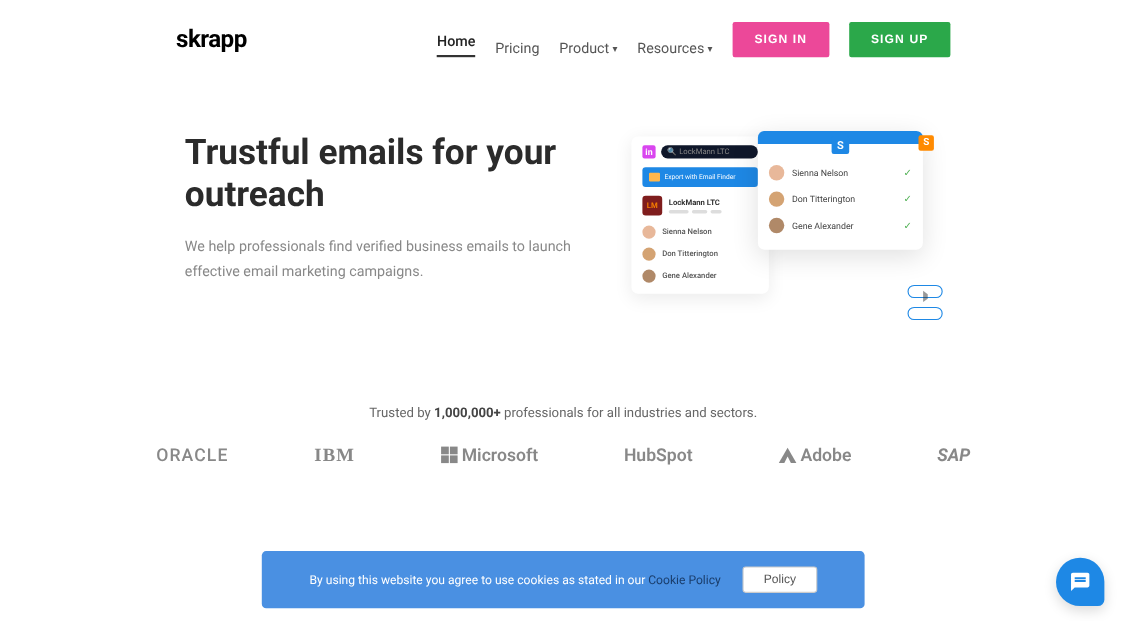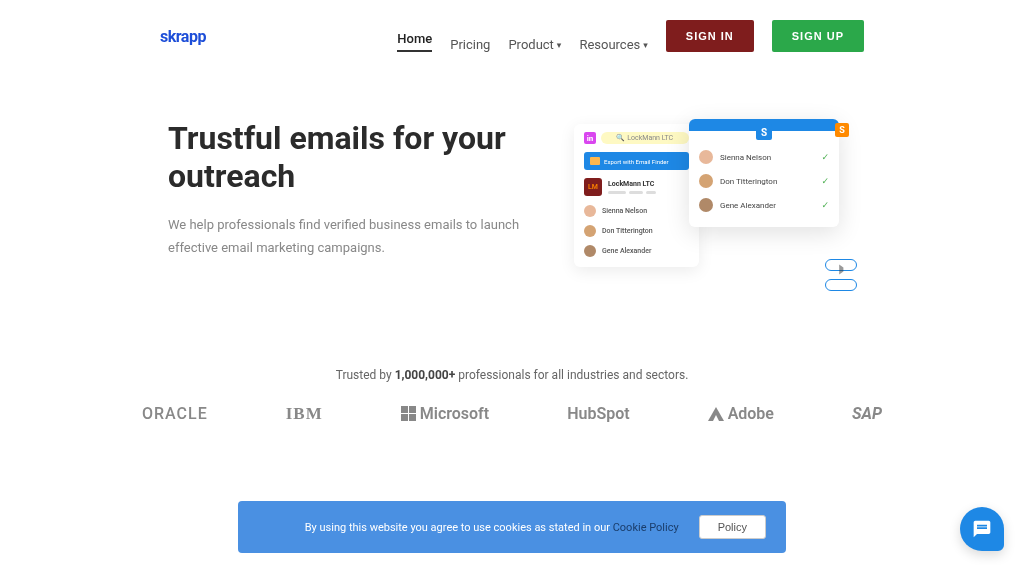--- a/index.html
+++ b/index.html
@@ -1,39 +1,39 @@
 <!DOCTYPE html>
 <html><head>
 <meta charset="utf-8">
 <style>
 * { margin: 0; padding: 0; box-sizing: border-box; }
 body { font-family: -apple-system, BlinkMacSystemFont, "Segoe UI", Roboto, sans-serif; background: #fff; width: 1024px; height: 565px; overflow: hidden; position: relative; }
 
 .navbar { display: flex; align-items: center; justify-content: space-between; padding: 20px 160px 12px 160px; }
-.logo { font-size: 16px; font-weight: 700; color: #1d4ed8; letter-spacing: -0.5px; }
+.logo { font-size: 22px; font-weight: 700; color: #000000; letter-spacing: -0.5px; }
 .nav-right { display: flex; align-items: flex-end; gap: 18px; }
 .nav-link { font-size: 13px; color: #555; text-decoration: none; cursor: pointer; display: flex; align-items: center; gap: 3px; }
 .nav-link.active { color: #222; border-bottom: 2px solid #333; padding-bottom: 4px; font-weight: 500; }
 .caret { font-size: 9px; }
-.btn-signin { background: #7f1d1d; color: #fff; border: none; padding: 10px 20px; font-size: 11px; font-weight: 600; letter-spacing: 1px; cursor: pointer; border-radius: 2px; }
+.btn-signin { background: #ec4899; color: #fff; border: none; padding: 10px 20px; font-size: 11px; font-weight: 600; letter-spacing: 1px; cursor: pointer; border-radius: 2px; }
 .btn-signup { background: #2ba84a; color: #fff; border: none; padding: 10px 20px; font-size: 11px; font-weight: 600; letter-spacing: 1px; cursor: pointer; border-radius: 2px; }
 
 .hero { display: flex; padding: 55px 160px 20px 168px; gap: 30px; }
 .hero-left { flex: 1; }
 .hero-title { font-size: 32px; font-weight: 700; color: #2b2b2b; margin-bottom: 18px; }
 .hero-sub { font-size: 13px; color: #888; line-height: 1.8; max-width: 400px; margin-bottom: 28px; }
 .hero-btns { display: flex; gap: 14px; }
 .btn-install { background: #1e88e5; color: #fff; border: none; padding: 12px 24px; font-size: 11px; letter-spacing: 0.5px; cursor: pointer; border-radius: 2px; box-shadow: 0 3px 6px rgba(30,136,229,0.25); }
 .btn-create { background: #2ba84a; color: #fff; border: none; padding: 12px 24px; font-size: 11px; letter-spacing: 0.5px; cursor: pointer; border-radius: 2px; box-shadow: 0 3px 6px rgba(43,168,74,0.25); }
 
 .hero-right { flex: 0 0 290px; position: relative; }
 .panel-back { position: absolute; left: 0; top: 5px; width: 125px; background: #fff; border-radius: 6px; box-shadow: 0 4px 16px rgba(0,0,0,0.08); padding: 6px; }
 .pb-head { display: flex; align-items: center; gap: 5px; padding: 2px 4px 5px 4px; }
 .li-icon { width: 12px; height: 12px; background: #d946ef; border-radius: 2px; display: flex; align-items: center; justify-content: center; color: #fff; font-size: 8px; font-weight: 700; }
-.pb-search { flex: 1; border: none; background: #fef9c3; border-radius: 8px; padding: 2px 6px; font-size: 7px; color: #888; text-align: center; }
+.pb-search { flex: 1; border: none; background: #0f172a; border-radius: 8px; padding: 2px 6px; font-size: 7px; color: #888; }
 .pb-export { background: #1e88e5; color: #fff; font-size: 6px; padding: 5px 6px; border-radius: 3px; margin: 3px 4px; display: flex; align-items: center; gap: 4px; }
 .pb-export-icon { width: 10px; height: 8px; background: #ffb74d; border-radius: 1px; }
 .pb-company { display: flex; align-items: center; gap: 6px; padding: 5px 4px; }
 .pb-company-logo { width: 18px; height: 18px; background: #7f1d1d; border-radius: 3px; display: flex; align-items: center; justify-content: center; font-size: 7px; font-weight: 700; color: #f57c00; }
 .pb-company-info { flex: 1; }
 .pb-company-name { font-size: 7px; font-weight: 700; color: #333; }
 .pb-bars { display: flex; gap: 3px; margin-top: 3px; }
 .pb-bar { height: 3px; background: #ddd; border-radius: 2px; }
 .pb-person { display: flex; align-items: center; gap: 6px; padding: 4px 4px; }
 .pb-avatar { width: 12px; height: 12px; border-radius: 50%; }
@@ -60,21 +60,21 @@
 .brand { color: #888; font-size: 16px; font-weight: 600; display:flex; align-items:center; gap:4px; }
 .brand.oracle { letter-spacing: 1px; font-weight: 500; }
 .brand.ibm { font-family: Georgia, serif; letter-spacing: 1px; font-weight: 700; font-size: 17px; }
 .ms-grid { display: grid; grid-template-columns: 7px 7px; grid-template-rows: 7px 7px; gap: 1px; }
 .ms-grid span { background: #888; }
 .adobe-a { width: 16px; height: 14px; position: relative; }
 .adobe-a::before { content: ''; position: absolute; left: 0; bottom: 0; border-left: 8px solid transparent; border-right: 8px solid transparent; border-bottom: 14px solid #888; }
 .adobe-a::after { content:''; position:absolute; left:5px; bottom:0; border-left:3px solid transparent; border-right:3px solid transparent; border-bottom:6px solid #fff; }
 .sap-logo { font-weight:700; font-style:italic; }
 
-.cookie-bar { position: absolute; bottom: 12px; left: 50%; transform: translateX(-50%); width: 548px; background: #4a90e2; border-radius: 4px; padding: 14px 20px; display: flex; align-items: center; justify-content: flex-end; gap: 20px; }
+.cookie-bar { position: absolute; bottom: 12px; left: 50%; transform: translateX(-50%); width: 548px; background: #4a90e2; border-radius: 4px; padding: 14px 20px; display: flex; align-items: center; justify-content: center; gap: 20px; }
 .cookie-text { font-size: 11px; color: #fff; }
 .cookie-link { color: #1a3d6b; text-decoration: none; }
 .btn-accept { background: #fff; border: 1px solid #ccc; color: #555; padding: 5px 18px; font-size: 11px; border-radius: 3px; cursor: pointer; }
 
 .chat-widget { position: absolute; bottom: 14px; right: 20px; width: 44px; height: 44px; background: #1e88e5; border-radius: 50% 50% 6px 50%; display: flex; align-items: center; justify-content: center; cursor: pointer; box-shadow: 0 4px 12px rgba(0,0,0,0.15); }
 .chat-widget svg { fill: #fff; }
 </style>
 </head>
 <body>
 

